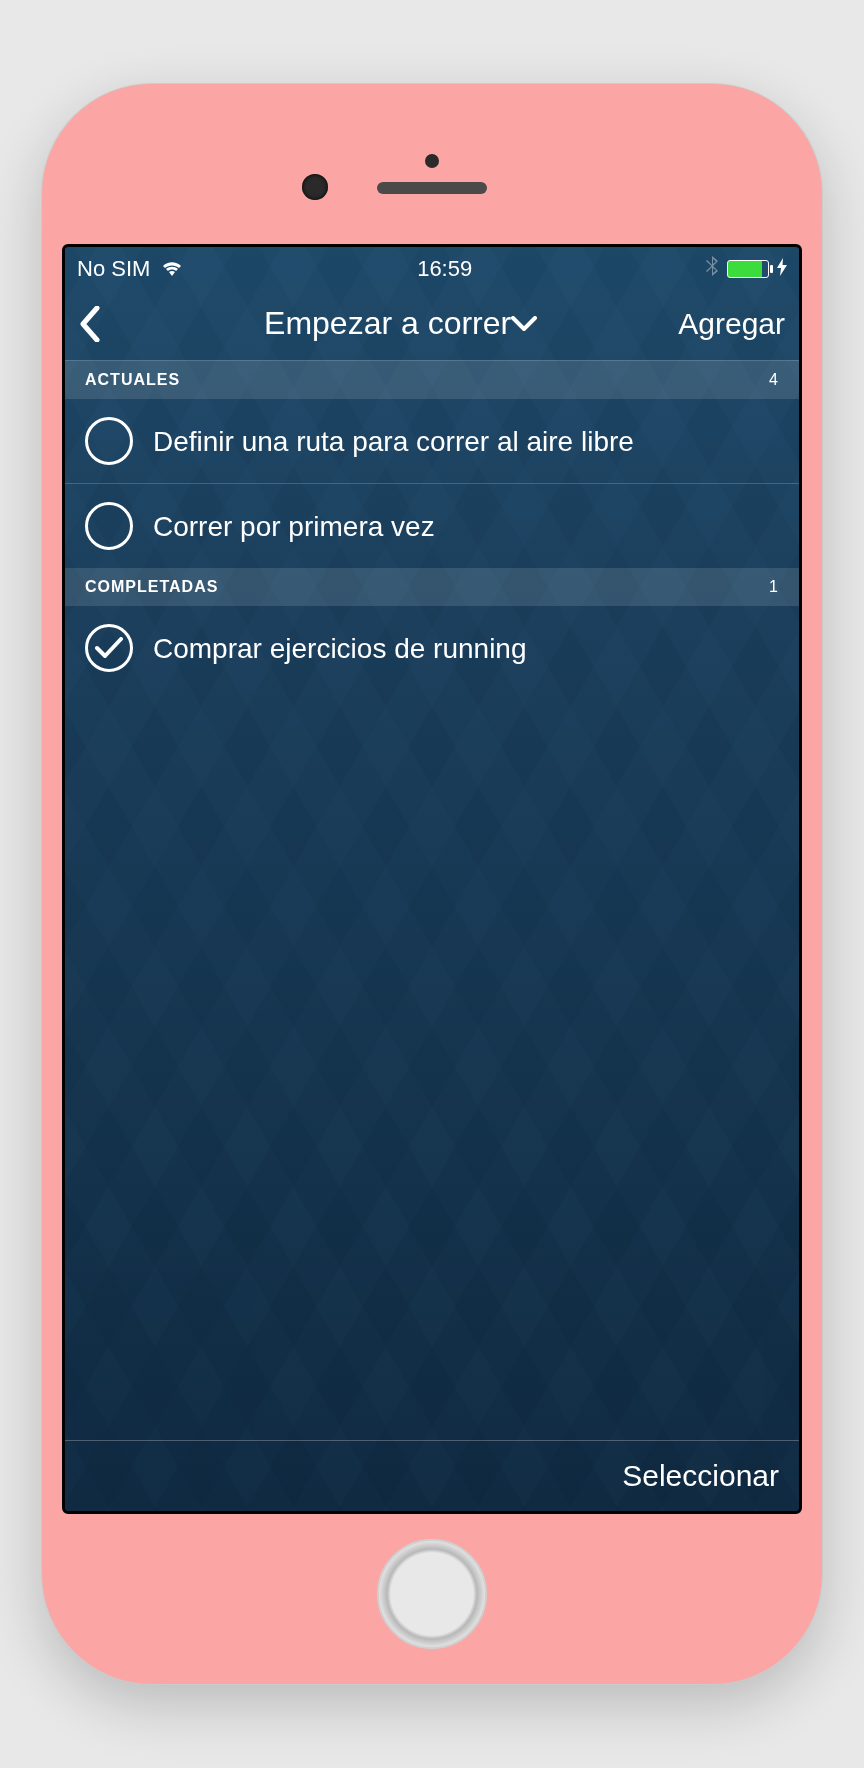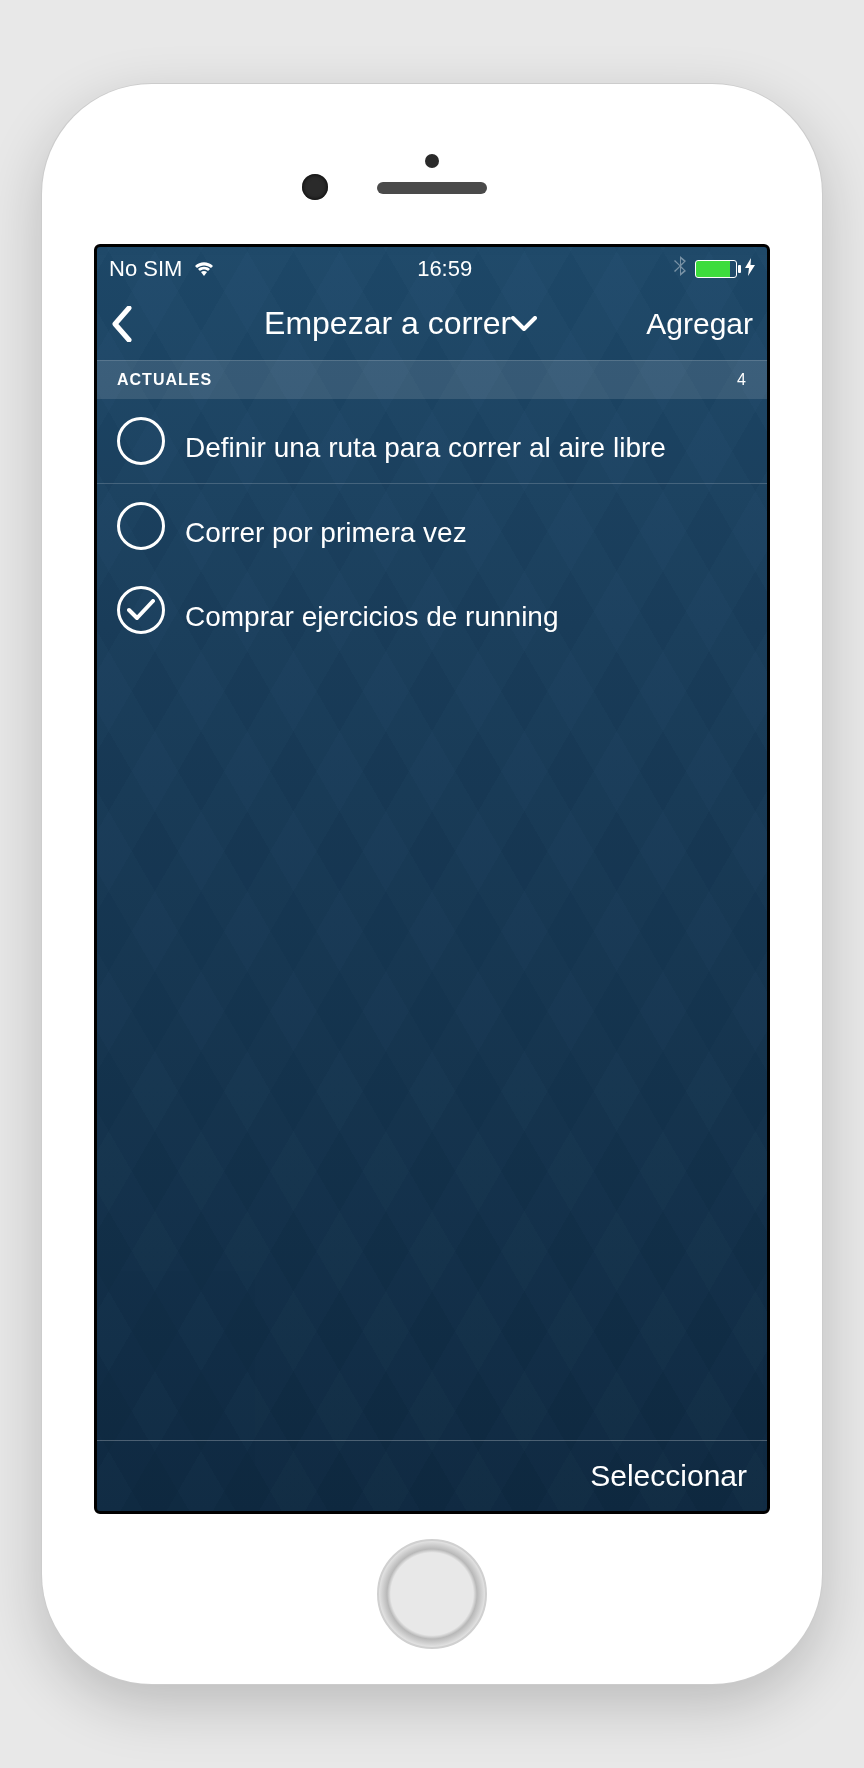--- a/index.html
+++ b/index.html
@@ -7,24 +7,24 @@
       background: #e8e8e8;
       display: flex;
       justify-content: center;
       align-items: center;
       min-height: 100vh;
       font-family: -apple-system, "Helvetica Neue", Arial, sans-serif;
     }
     .device {
       width: 780px;
       height: 1600px;
-      background: #ffffff;
+      background: #fca5a5;
       border-radius: 110px;
       box-shadow: 0 0 0 1px #ccc, 0 20px 60px rgba(0,0,0,.2);
-      padding: 160px 52px 170px;
+      padding: 160px 20px 170px;
       position: relative;
     }
     .device::before {
       content:"";
       position:absolute;
       top:70px; left:50%;
       transform:translateX(-50%);
       width:14px; height:14px;
       border-radius:50%;
       background:#2a2a2a;
@@ -126,21 +126,21 @@
       font-size:16px;
       letter-spacing:1px;
       font-weight:600;
       position:relative;
       z-index:2;
     }
     .count { font-weight:400; }
     .task-list { position:relative; z-index:2; }
     .task-row {
       display:flex;
-      align-items:flex-end;
+      align-items:center;
       gap:20px;
       padding: 18px 20px;
       border-bottom:1px solid rgba(255,255,255,.18);
     }
     .task-row:last-child { border-bottom:none; }
     .check-circle {
       width:48px; height:48px;
       flex-shrink:0;
       border-radius:50%;
       border:3px solid #fff;
@@ -236,20 +236,24 @@
         <span class="task-text">Definir una ruta para correr al aire libre</span>
       </div>
       <div class="task-row">
         <div class="check-circle">
           
         </div>
         <span class="task-text">Correr por primera vez</span>
       </div>
     </div>
 
+    <div class="section-header">
+      <span>COMPLETADAS</span>
+      <span class="count">1</span>
+    </div>
     <div class="task-list">
       <div class="task-row">
         <div class="check-circle checked">
           <svg width="28" height="22" viewBox="0 0 28 22">
               <path d="M2 11 L10 19 L26 2" stroke="#fff" stroke-width="4" fill="none" stroke-linecap="round" stroke-linejoin="round"></path>
             </svg>
         </div>
         <span class="task-text">Comprar ejercicios de running</span>
       </div>
     </div>

